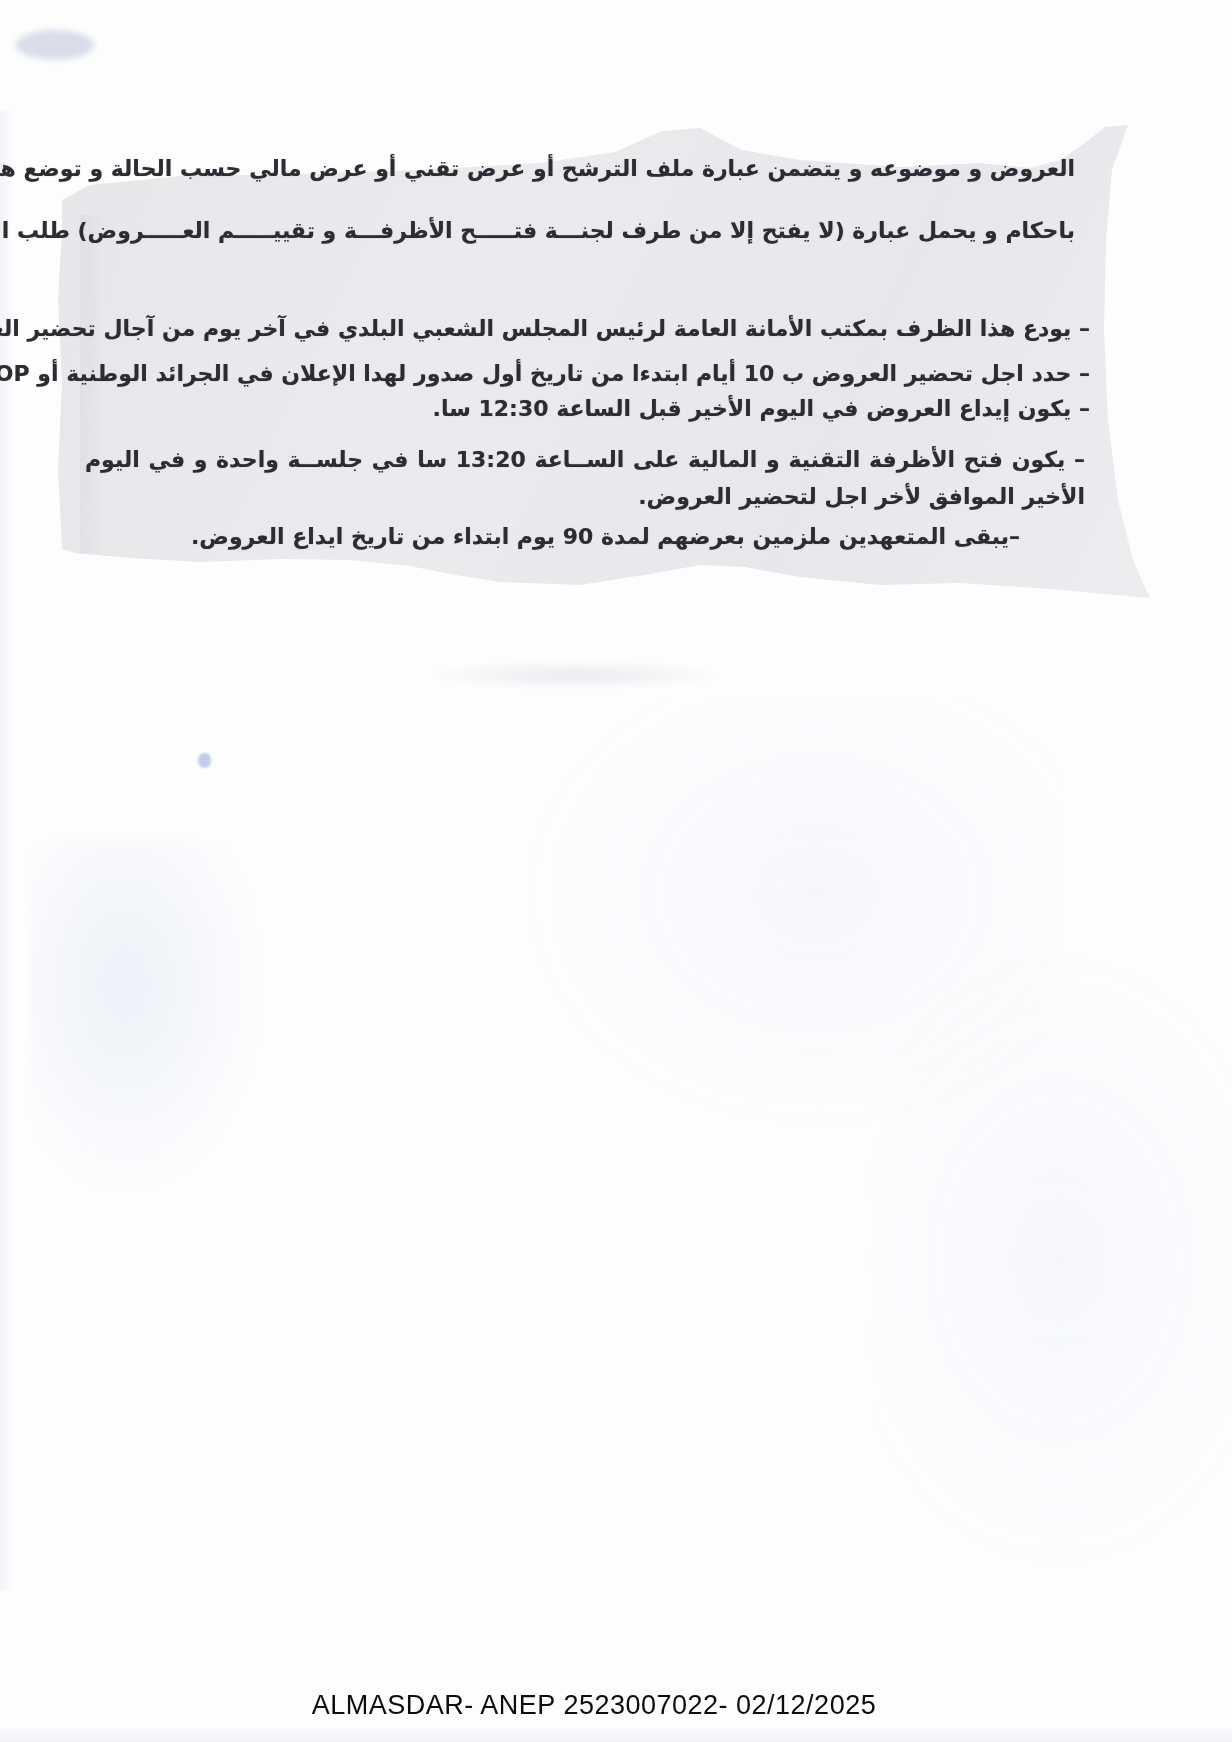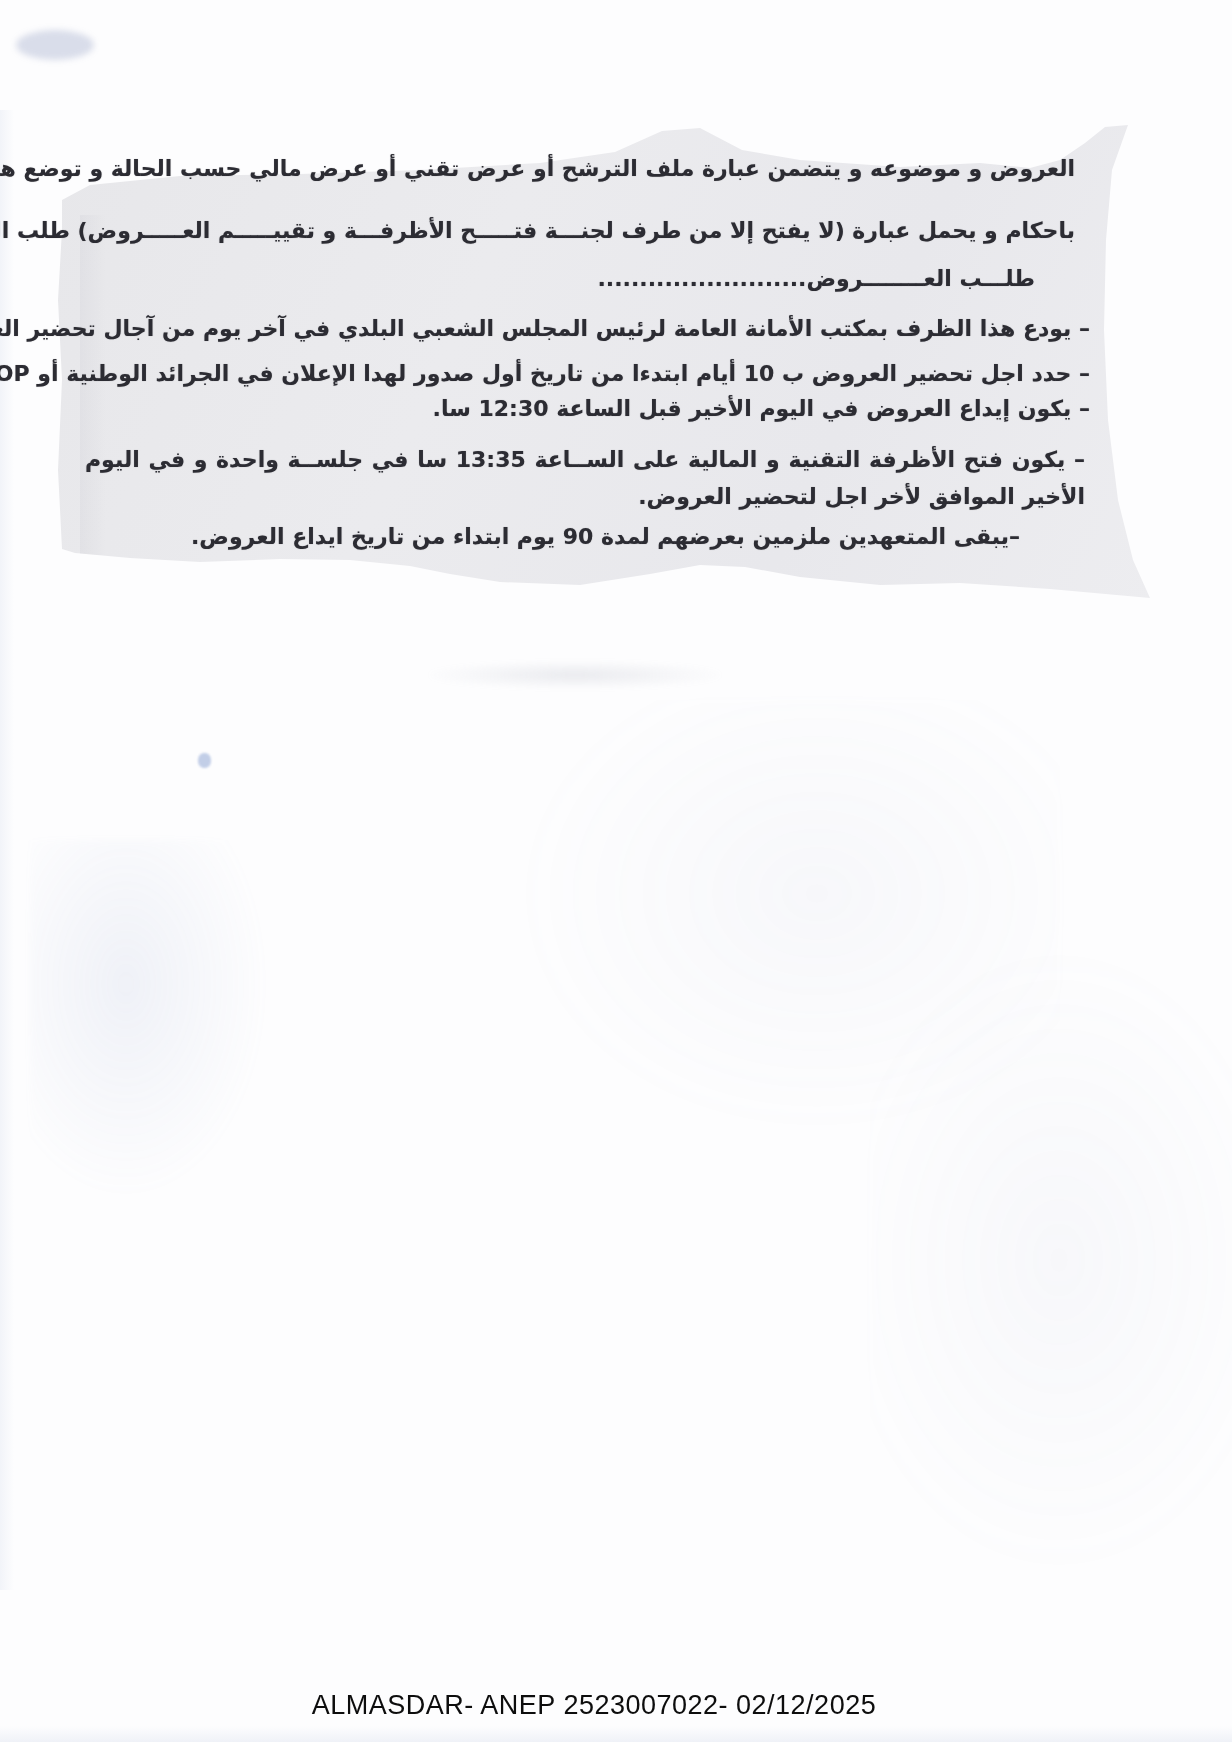--- a/index.html
+++ b/index.html
@@ -121,26 +121,25 @@
   </svg>
   <div class="noise-blob"></div>
   <div class="edge-strip"></div>
 
   <div class="patch">
     <div class="patch-streak"></div>
   </div>
 
   <div class="ar line1" lang="ar">العروض و موضوعه و يتضمن عبارة ملف الترشح أو عرض تقني أو عرض مالي حسب الحالة و توضع هذه الأظرفة في ظرف آخر مقفل</div>
   <div class="ar line2" lang="ar">باحكام و يحمل عبارة (لا يفتح إلا من طرف لجنـــة فتـــــح الأظرفـــة و تقييـــــم العـــــروض)  طلب العروض رقم.........  موضـــــــوع</div>
-  <div class="ar line3" lang="ar">طلـــب العــــــــروض.........................</div>
 
   <div class="ar bullet1" lang="ar">– يودع هذا الظرف بمكتب الأمانة العامة لرئيس المجلس الشعبي البلدي في آخر يوم من آجال تحضير العروض.</div>
   <div class="ar bullet2" lang="ar">– حدد اجل تحضير العروض ب 10 أيام ابتدءا من تاريخ أول صدور لهدا الإعلان في الجرائد الوطنية أو BOMOP</div>
   <div class="ar bullet3" lang="ar">– يكون إيداع العروض في اليوم الأخير قبل الساعة 12:30 سا.</div>
-  <div class="ar bullet4" lang="ar">– يكون فتح الأظرفة التقنية و المالية على الســاعة 13:35 سا في جلســة واحدة و في اليوم الأخير الموافق لأخر اجل لتحضير العروض.</div>
+  <div class="ar bullet4" lang="ar">– يكون فتح الأظرفة التقنية و المالية على الســاعة 13:20 سا في جلســة واحدة و في اليوم الأخير الموافق لأخر اجل لتحضير العروض.</div>
   <div class="ar bullet5" lang="ar">–يبقى المتعهدين ملزمين بعرضهم لمدة 90 يوم ابتداء من تاريخ ايداع العروض.</div>
 
   <div class="ghost smudge"></div>
   <div class="ghost g1"></div>
   <div class="ghost g2"></div>
   <div class="ghost g3"></div>
   <div class="ghost speck"></div>
   <div class="ghost bottom-strip"></div>
 
   <div class="footer">ALMASDAR- ANEP 2523007022- 02/12/2025</div>

